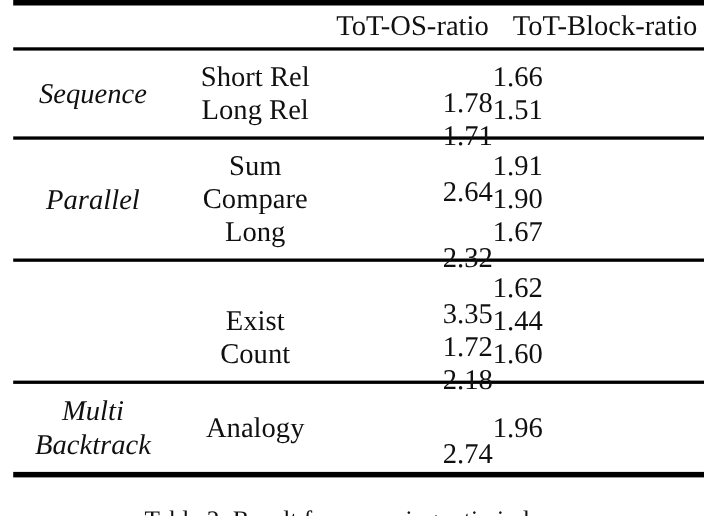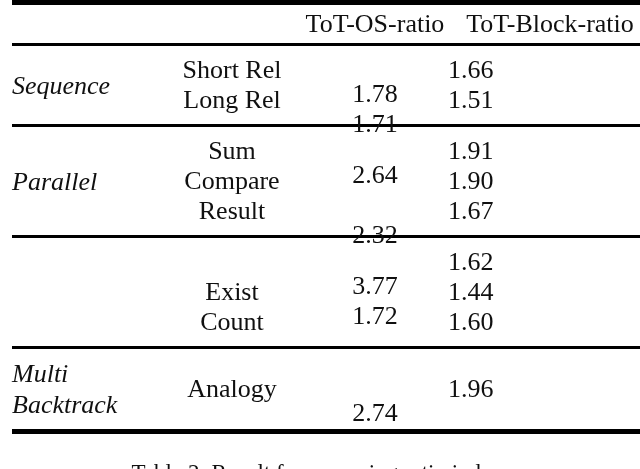--- a/index.html
+++ b/index.html
@@ -34,34 +34,34 @@
     grid-auto-rows:30px;
     align-items:center;
     padding:9px 0;
     border-bottom:3px solid #000;
     font-size:26px;
   }
   .group.last { border-bottom:5px solid #000; grid-auto-rows:62px; }
   .group-label {
     grid-column:1;
     font-style:italic;
-    text-align:left;
+    text-align:center;
     align-self:center;
     line-height:31px;
   }
   .span-2 { grid-row:1 / span 2; }
   .span-3 { grid-row:1 / span 3; }
   .span-1 { grid-row:1 / span 1; }
   .task-cell {
     grid-column:2;
     text-align:center;
     padding-left:5px;
     white-space:nowrap;
   }
-  .val-os { grid-column:3; text-align:center;margin-top:48px; }
+  .val-os { grid-column:3; text-align:right;margin-top:48px; }
   .val-block { grid-column:4; text-align:left; }
   .table-caption {
     position:absolute;
     top:458px;
     left:0;
     width:640px;
     text-align:center;
     font-size:23px;
     line-height:30px;
     white-space:nowrap;
@@ -87,32 +87,33 @@
     <span class="val-block">1.51</span>
   </div>
 
   <div class="group">
     <span class="group-label span-3">Parallel</span>
     <span class="task-cell">Sum</span>
     <span class="val-os">2.64</span>
     <span class="val-block">1.91</span>
     <span class="task-cell">Compare</span>
     <span class="val-block">1.90</span>
-    <span class="task-cell">Result</span>
+    <span class="task-cell">Long</span>
     <span class="val-os">2.32</span>
     <span class="val-block">1.67</span>
   </div>
 
   <div class="group">
-    <span class="val-os">3.77</span>
+    <span class="val-os">3.35</span>
     <span class="val-block">1.62</span>
     <span class="task-cell">Exist</span>
     <span class="val-os">1.72</span>
     <span class="val-block">1.44</span>
     <span class="task-cell">Count</span>
+    <span class="val-os">2.18</span>
     <span class="val-block">1.60</span>
   </div>
 
   <div class="group last">
     <span class="group-label span-1">Multi Backtrack</span>
     <span class="task-cell">Analogy</span>
     <span class="val-os">2.74</span>
     <span class="val-block">1.96</span>
   </div>
 

